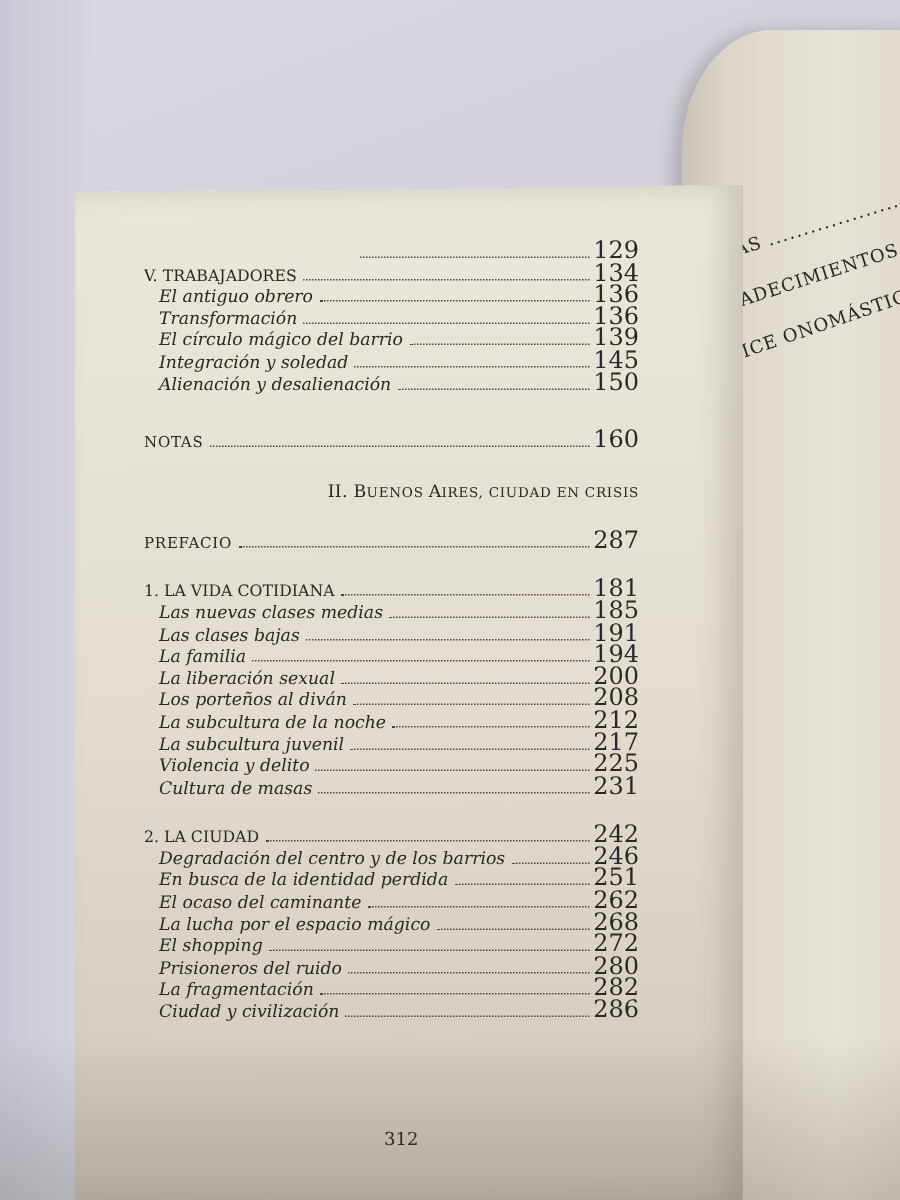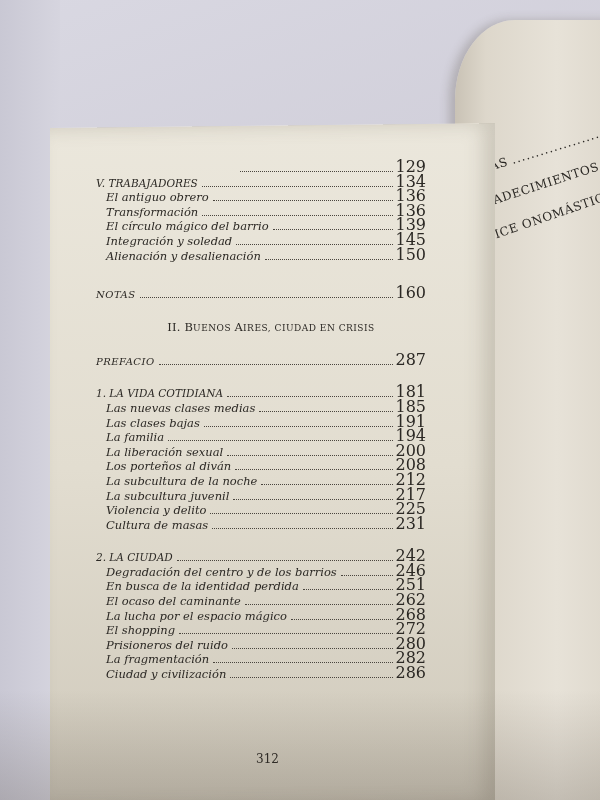--- a/index.html
+++ b/index.html
@@ -35,31 +35,31 @@
     }
     .right-entry .dots { letter-spacing: 1px; }
     .toc {
       position: absolute; left: 96px; top: 160px; width: 330px;
       color: #2b2824; font-size: 11.5px;
     }
     .row {
       display: flex; align-items: baseline; height: 14.6px; line-height: 14.6px;
       white-space: nowrap;
     }
-    .row .label { flex: 0 0 auto; padding-right: 2px; font-style: italic; }
+    .row .label { flex: 0 0 auto; padding-right: 2px; }
     .row .leader {
       flex: 1 1 auto; overflow: hidden; height: 10px;
       border-bottom: 1.5px dotted #4a453e; margin: 0 2px 3px 2px;
     }
     .row .page { flex: 0 0 auto; font-size: 16px; }
     .row.sub .label { font-style: italic; padding-left: 10px; }
     .gap-s { height: 12px; }
     .gap-m { height: 18px; }
     .part-title {
-      text-align: center; font-size: 11.5px; height: 16px; line-height: 16px;
+      text-align: right; font-size: 11.5px; height: 16px; line-height: 16px;
       letter-spacing: 0.2px; padding-left: 20px;
     }
     .part-title .sc { font-size: 9px; text-transform: uppercase; letter-spacing: 0.5px; }
     .folio {
       position: absolute; left: 256px; top: 752px; font-size: 12px; color: #2b2824;
     }
     .shade-bottom {
       position: absolute; left: 0; top: 690px; width: 600px; height: 110px;
       background: linear-gradient(180deg, rgba(0,0,0,0) 0%, rgba(70,60,50,0.22) 100%);
       pointer-events: none;

